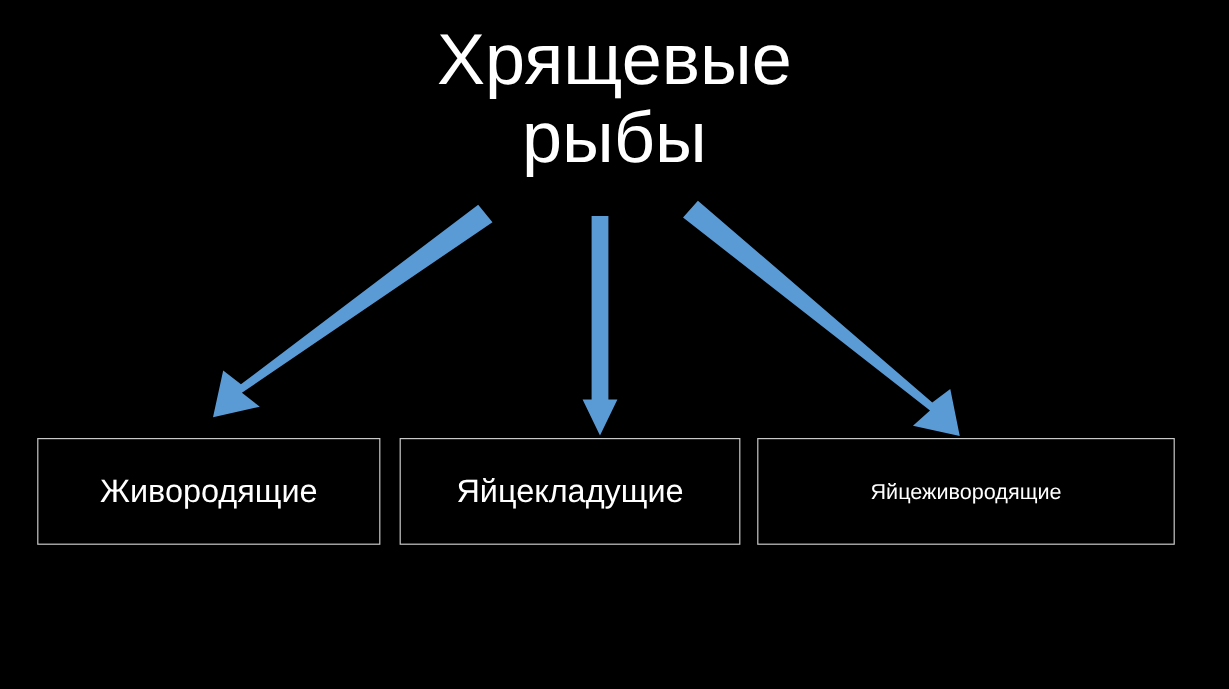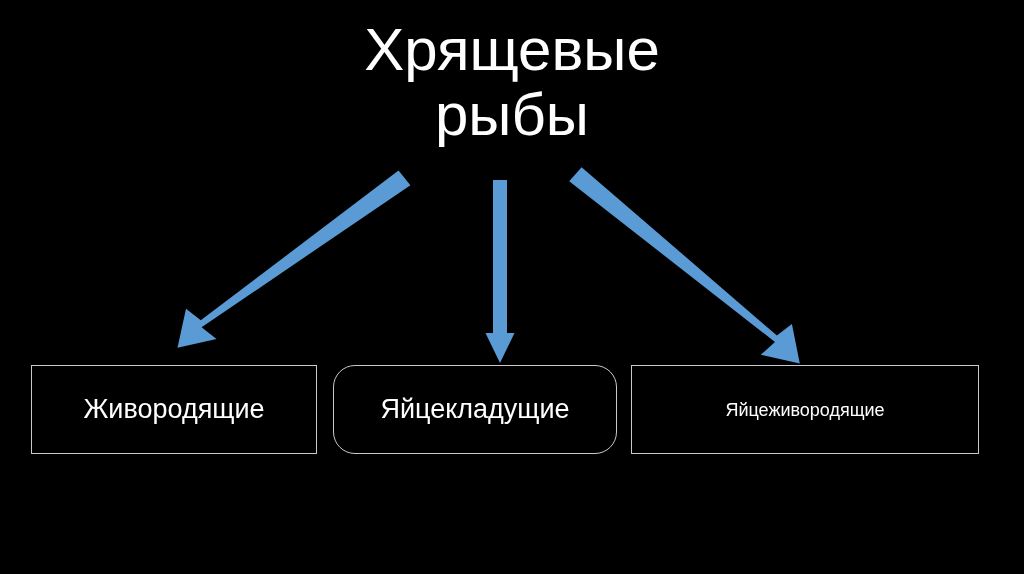--- a/index.html
+++ b/index.html
@@ -60,21 +60,21 @@
     color: #ffffff;
   }
   .node-label {
     font-size: 27px;
     line-height: 1;
     font-weight: 400;
     white-space: nowrap;
   }
 
   #box-0 { left: 31px;  top: 365px; width: 286px; height: 89px; }
-  #box-1 { left: 333px; top: 365px; width: 284px; height: 89px; border-radius: 22px; }
+  #box-1 { left: 333px; top: 365px; width: 284px; height: 89px; }
   #box-2 { left: 631px; top: 365px; width: 348px; height: 89px; }
   #box-2 .node-label { font-size: 18px; }
 </style>
 </head>
 <body>
 
 <div id="slide" style="background: rgb(0, 0, 0);">
 
   <div id="title" style="color: rgb(255, 255, 255);">Хрящевые
 рыбы</div>

